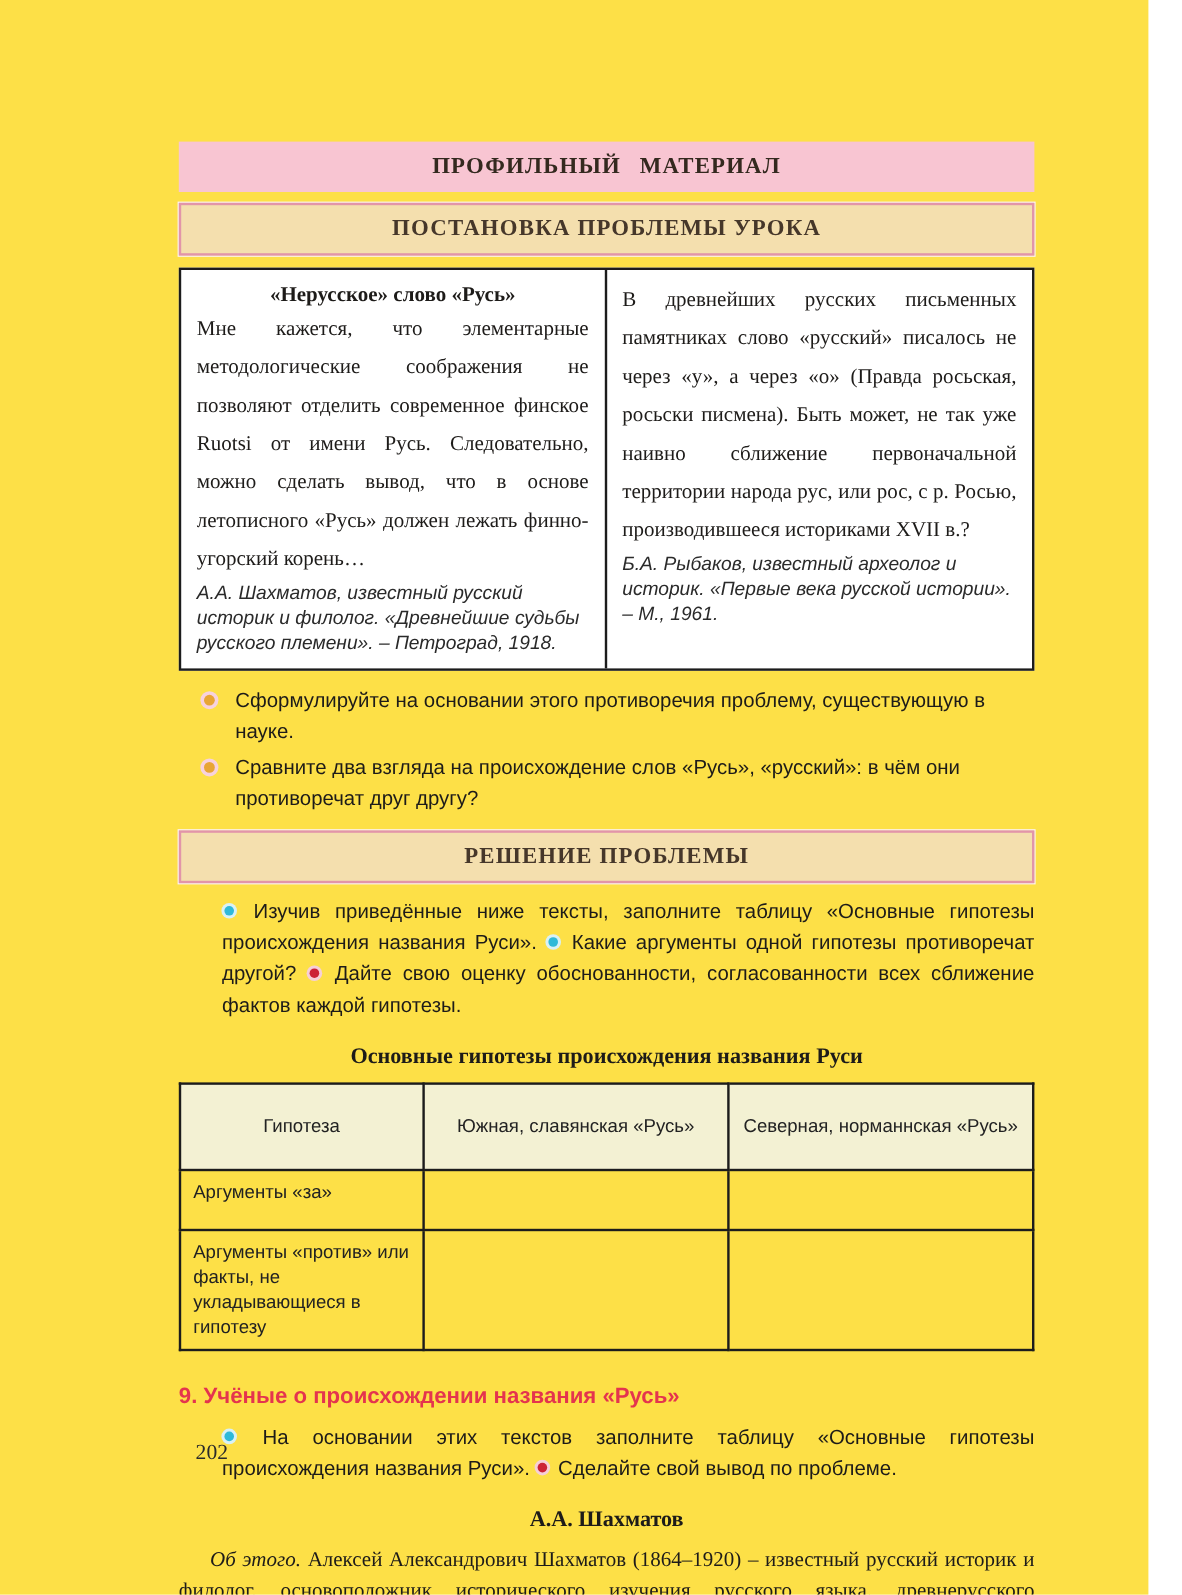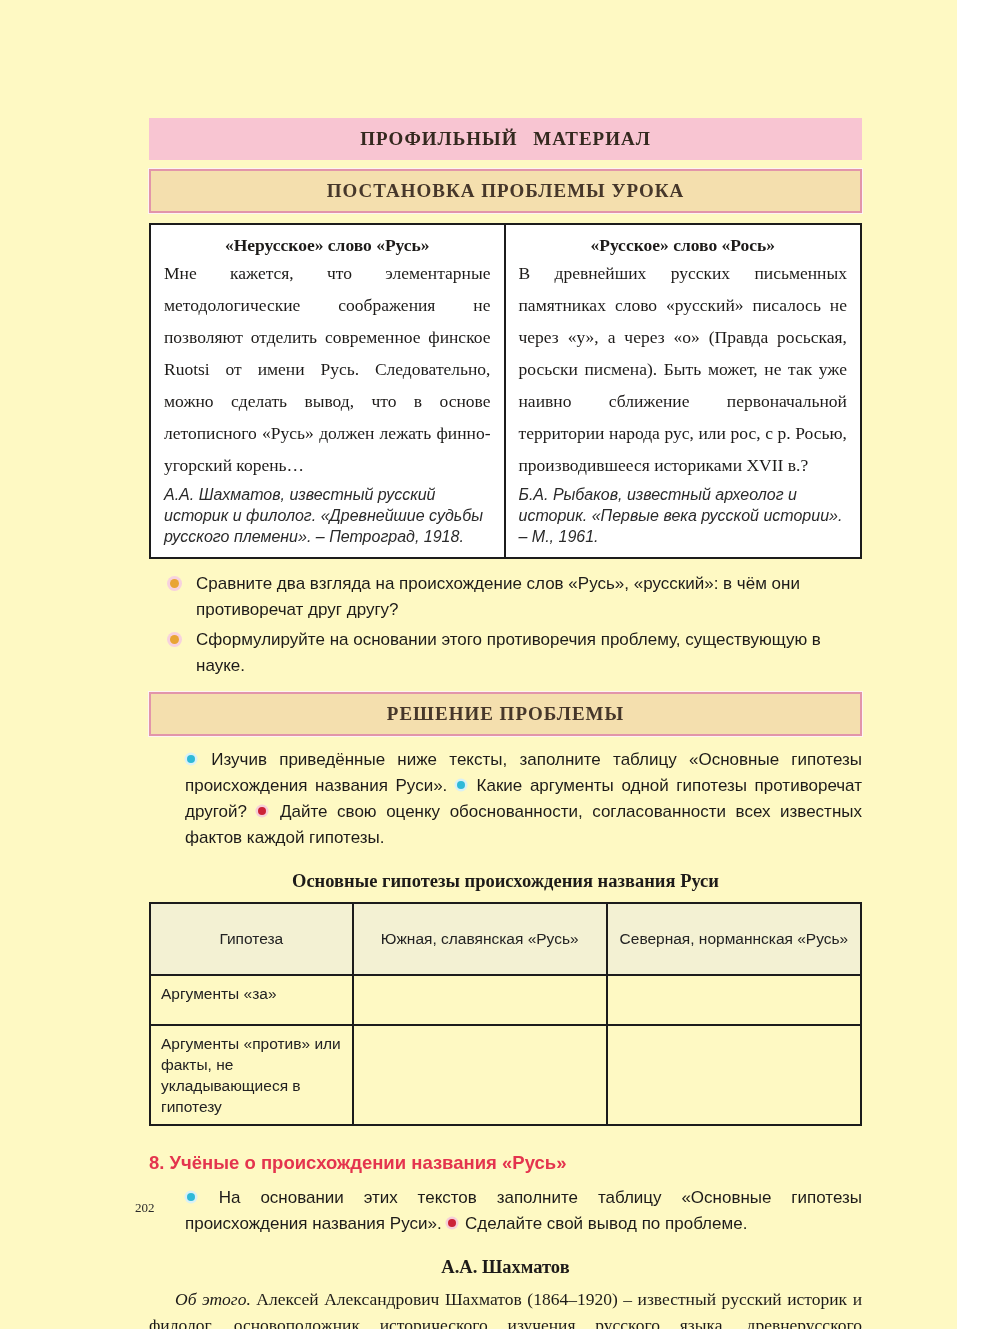--- a/index.html
+++ b/index.html
@@ -1,18 +1,18 @@
 <!DOCTYPE html>
 <html lang="ru"><head>
 <meta charset="utf-8">
 <style>
   * { margin:0; padding:0; box-sizing:border-box; }
   html,body { background:#ffffff; }
   .page {
-    position:relative; width:957px; height:1329px; background:#fef9c3;
+    position:relative; width:957px; height:1329px; background:#fde047;
     font-family:"Liberation Serif", serif; color:#1d1b19; overflow:hidden;
   }
   .content { position:absolute; left:149px; top:0; width:713px; }
 
   
   .banner-pink {
     margin-top:118px; height:42px; line-height:42px; background:#f8c5d2;
     text-align:center; font-weight:bold; font-size:19px; letter-spacing:1px;
     word-spacing:10px; color:#34291f;
   }
@@ -77,21 +77,21 @@
     margin-top:26px; font-family:"Liberation Sans", sans-serif;
     font-weight:bold; font-size:18.5px; color:#e4344e;
   }
   .author-name { margin-top:20px; text-align:center; font-weight:bold; font-size:18.5px; }
   .about-para {
     margin-top:8px; font-size:17.5px; line-height:26px;
     text-align:justify; text-align-last:justify; text-indent:26px;
   }
   .about-label { font-style:italic; }
 
-  .page-number { position:absolute; left:135px; top:1200px; font-size:13px; color:#2a2a2a; }
+  .page-number { position:absolute; left:163px; top:1200px; font-size:18px; color:#2a2a2a; }
 </style>
 </head>
 <body>
 
 <div class="page">
   <div class="content">
 
     <div class="banner-pink">
       <span>ПРОФИЛЬНЫЙ МАТЕРИАЛ</span>
     </div>
@@ -100,48 +100,47 @@
       <span>ПОСТАНОВКА ПРОБЛЕМЫ УРОКА</span>
     </div>
 
     <div class="quote-grid">
       <div class="quote-cell left">
         <div class="quote-title">«Нерусское» слово «Русь»</div>
         <div class="quote-body">Мне кажется, что элементарные методологические соображения не позволяют отделить современное финское Ruotsi от имени Русь. Следовательно, можно сделать вывод, что в основе летописного «Русь» должен лежать финно-угорский корень…</div>
         <div class="quote-attr">А.А. Шахматов, известный русский историк и филолог. «Древнейшие судьбы русского племени». – Петроград, 1918.</div>
       </div>
       <div class="quote-cell">
-        <div class="quote-title">«Русское» слово «Рось»</div>
         <div class="quote-body">В древнейших русских письменных памятниках слово «русский» писалось не через «у», а через «о» (Правда росьская, росьски писмена). Быть может, не так уже наивно сближение первоначальной территории народа рус, или рос, с р. Росью, производившееся историками XVII в.?</div>
         <div class="quote-attr">Б.А. Рыбаков, известный археолог и историк. «Первые века русской истории». – М., 1961.</div>
       </div>
     </div>
 
     <div class="questions">
       <div class="q-item">
         <span class="q-bullet"></span>
-        <span>Сравните два взгляда на происхождение слов «Русь», «русский»: в чём они противоречат друг другу?</span>
+        <span>Сформулируйте на основании этого противоречия проблему, существующую в науке.</span>
       </div>
       <div class="q-item">
         <span class="q-bullet"></span>
-        <span>Сформулируйте на основании этого противоречия проблему, существующую в науке.</span>
+        <span>Сравните два взгляда на происхождение слов «Русь», «русский»: в чём они противоречат друг другу?</span>
       </div>
     </div>
 
     <div class="banner-tan banner-solution">
       <span>РЕШЕНИЕ ПРОБЛЕМЫ</span>
     </div>
 
     <p class="task-para">
       <span class="dot dot-cyan"></span>
       <span>Изучив приведённые ниже тексты, заполните таблицу «Основные гипотезы происхождения названия Руси».</span>
       <span class="dot dot-cyan"></span>
       <span>Какие аргументы одной гипотезы противоречат другой?</span>
       <span class="dot dot-red"></span>
-      <span>Дайте свою оценку обоснованности, согласованности всех известных фактов каждой гипотезы.</span>
+      <span>Дайте свою оценку обоснованности, согласованности всех сближение фактов каждой гипотезы.</span>
     </p>
 
     <div class="table-title">Основные гипотезы происхождения названия Руси</div>
 
     <table class="hypo">
       <colgroup>
         <col style="width:28.5%">
         <col style="width:35.75%">
         <col style="width:35.75%">
       </colgroup>
@@ -157,21 +156,21 @@
         <td></td>
       </tr>
       <tr class="row-protiv">
         <td class="label-cell">Аргументы «против» или факты, не укладывающиеся в гипотезу</td>
         <td></td>
         <td></td>
       </tr>
     </tbody>
       </table>
 
-    <div class="red-heading">8. Учёные о происхождении названия «Русь»</div>
+    <div class="red-heading">9. Учёные о происхождении названия «Русь»</div>
 
     <p class="task-para">
       <span class="dot dot-cyan"></span>
       <span>На основании этих текстов заполните таблицу «Основные гипотезы происхождения названия Руси».</span>
       <span class="dot dot-red"></span>
       <span>Сделайте свой вывод по проблеме.</span>
     </p>
 
     <div class="author-name">А.А. Шахматов</div>
 

